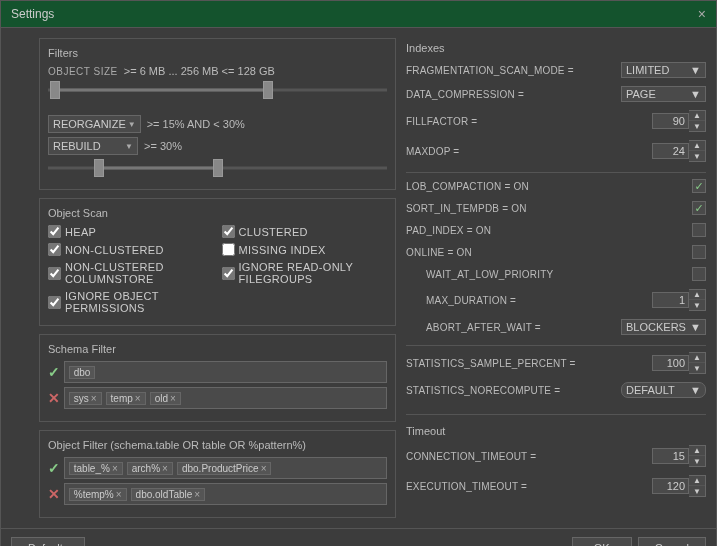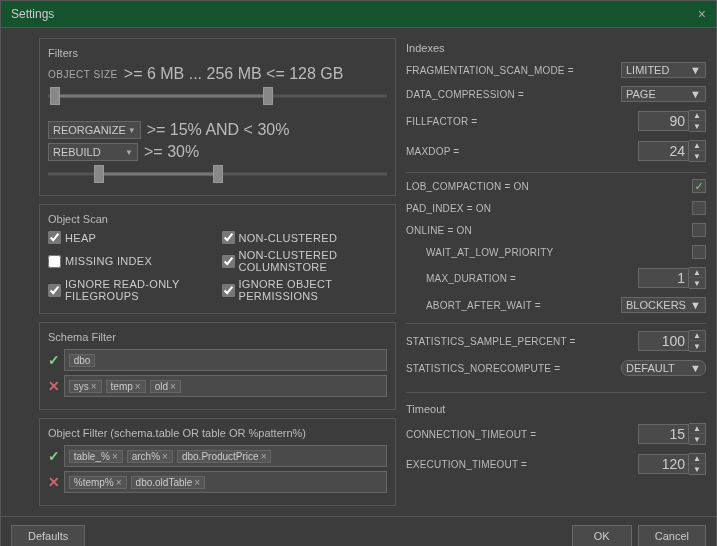--- a/index.html
+++ b/index.html
@@ -118,21 +118,21 @@
       align-items: center;
       gap: 2px;
       min-width: 90px;
       justify-content: space-between;
     }
     .dropdown-arrow {
       font-size: 8px;
       color: #aaa;
     }
     .condition-text {
-      font-size: 16px;
+      font-size: 11px;
       color: #bbb;
     }
     .checkbox-row {
       display: flex;
       align-items: center;
       gap: 4px;
       margin-bottom: 3px;
     }
     .checkbox-row input[type="checkbox"] {
       accent-color: #777;
@@ -217,22 +217,22 @@
     }
     .spinner-group {
       display: flex;
       align-items: center;
       gap: 0;
     }
     .spinner-input {
       background: #4a4a4a;
       border: 1px solid #666;
       color: #ccc;
-      font-size: 14px;
-      width: 51px;
+      font-size: 11px;
+      width: 37px;
       text-align: right;
       padding: 1px 3px;
     }
     .spinner-btns {
       display: flex;
       flex-direction: column;
       border: 1px solid #666;
       border-left: none;
     }
     .spinner-btn {
@@ -350,20 +350,24 @@
       </div>
 
       <div class="section">
         <div class="section-title">Object Scan</div>
         <div class="object-scan-grid">
           <div class="checkbox-row">
             <input type="checkbox" checked="" id="heap" style="">
             <label class="checkbox-label" for="heap">HEAP</label>
           </div>
           <div class="checkbox-row">
+            <input type="checkbox" checked="" id="clustered" style="">
+            <label class="checkbox-label" for="clustered">CLUSTERED</label>
+          </div>
+          <div class="checkbox-row">
             <input type="checkbox" checked="" id="nonclustered" style="">
             <label class="checkbox-label" for="nonclustered">NON-CLUSTERED</label>
           </div>
           <div class="checkbox-row">
             <input type="checkbox" id="missingindex" style="">
             <label class="checkbox-label" for="missingindex">MISSING INDEX</label>
           </div>
           <div class="checkbox-row">
             <input type="checkbox" checked="" id="nonclusteredcs" style="">
             <label class="checkbox-label" for="nonclusteredcs">NON-CLUSTERED COLUMNSTORE</label>
@@ -485,20 +489,24 @@
         </div>
       </div>
 
       <hr class="separator">
 
       <div class="index-row">
         <span class="index-label">LOB_COMPACTION = ON</span>
         <div class="checkbox-only checked"></div>
       </div>
 
+      <div class="index-row">
+        <span class="index-label">SORT_IN_TEMPDB = ON</span>
+        <div class="checkbox-only checked"></div>
+      </div>
 
       <div class="index-row">
         <span class="index-label">PAD_INDEX = ON</span>
         <div class="checkbox-only"></div>
       </div>
 
       <div class="index-row">
         <span class="index-label">ONLINE = ON</span>
         <div class="checkbox-only"></div>
       </div>

